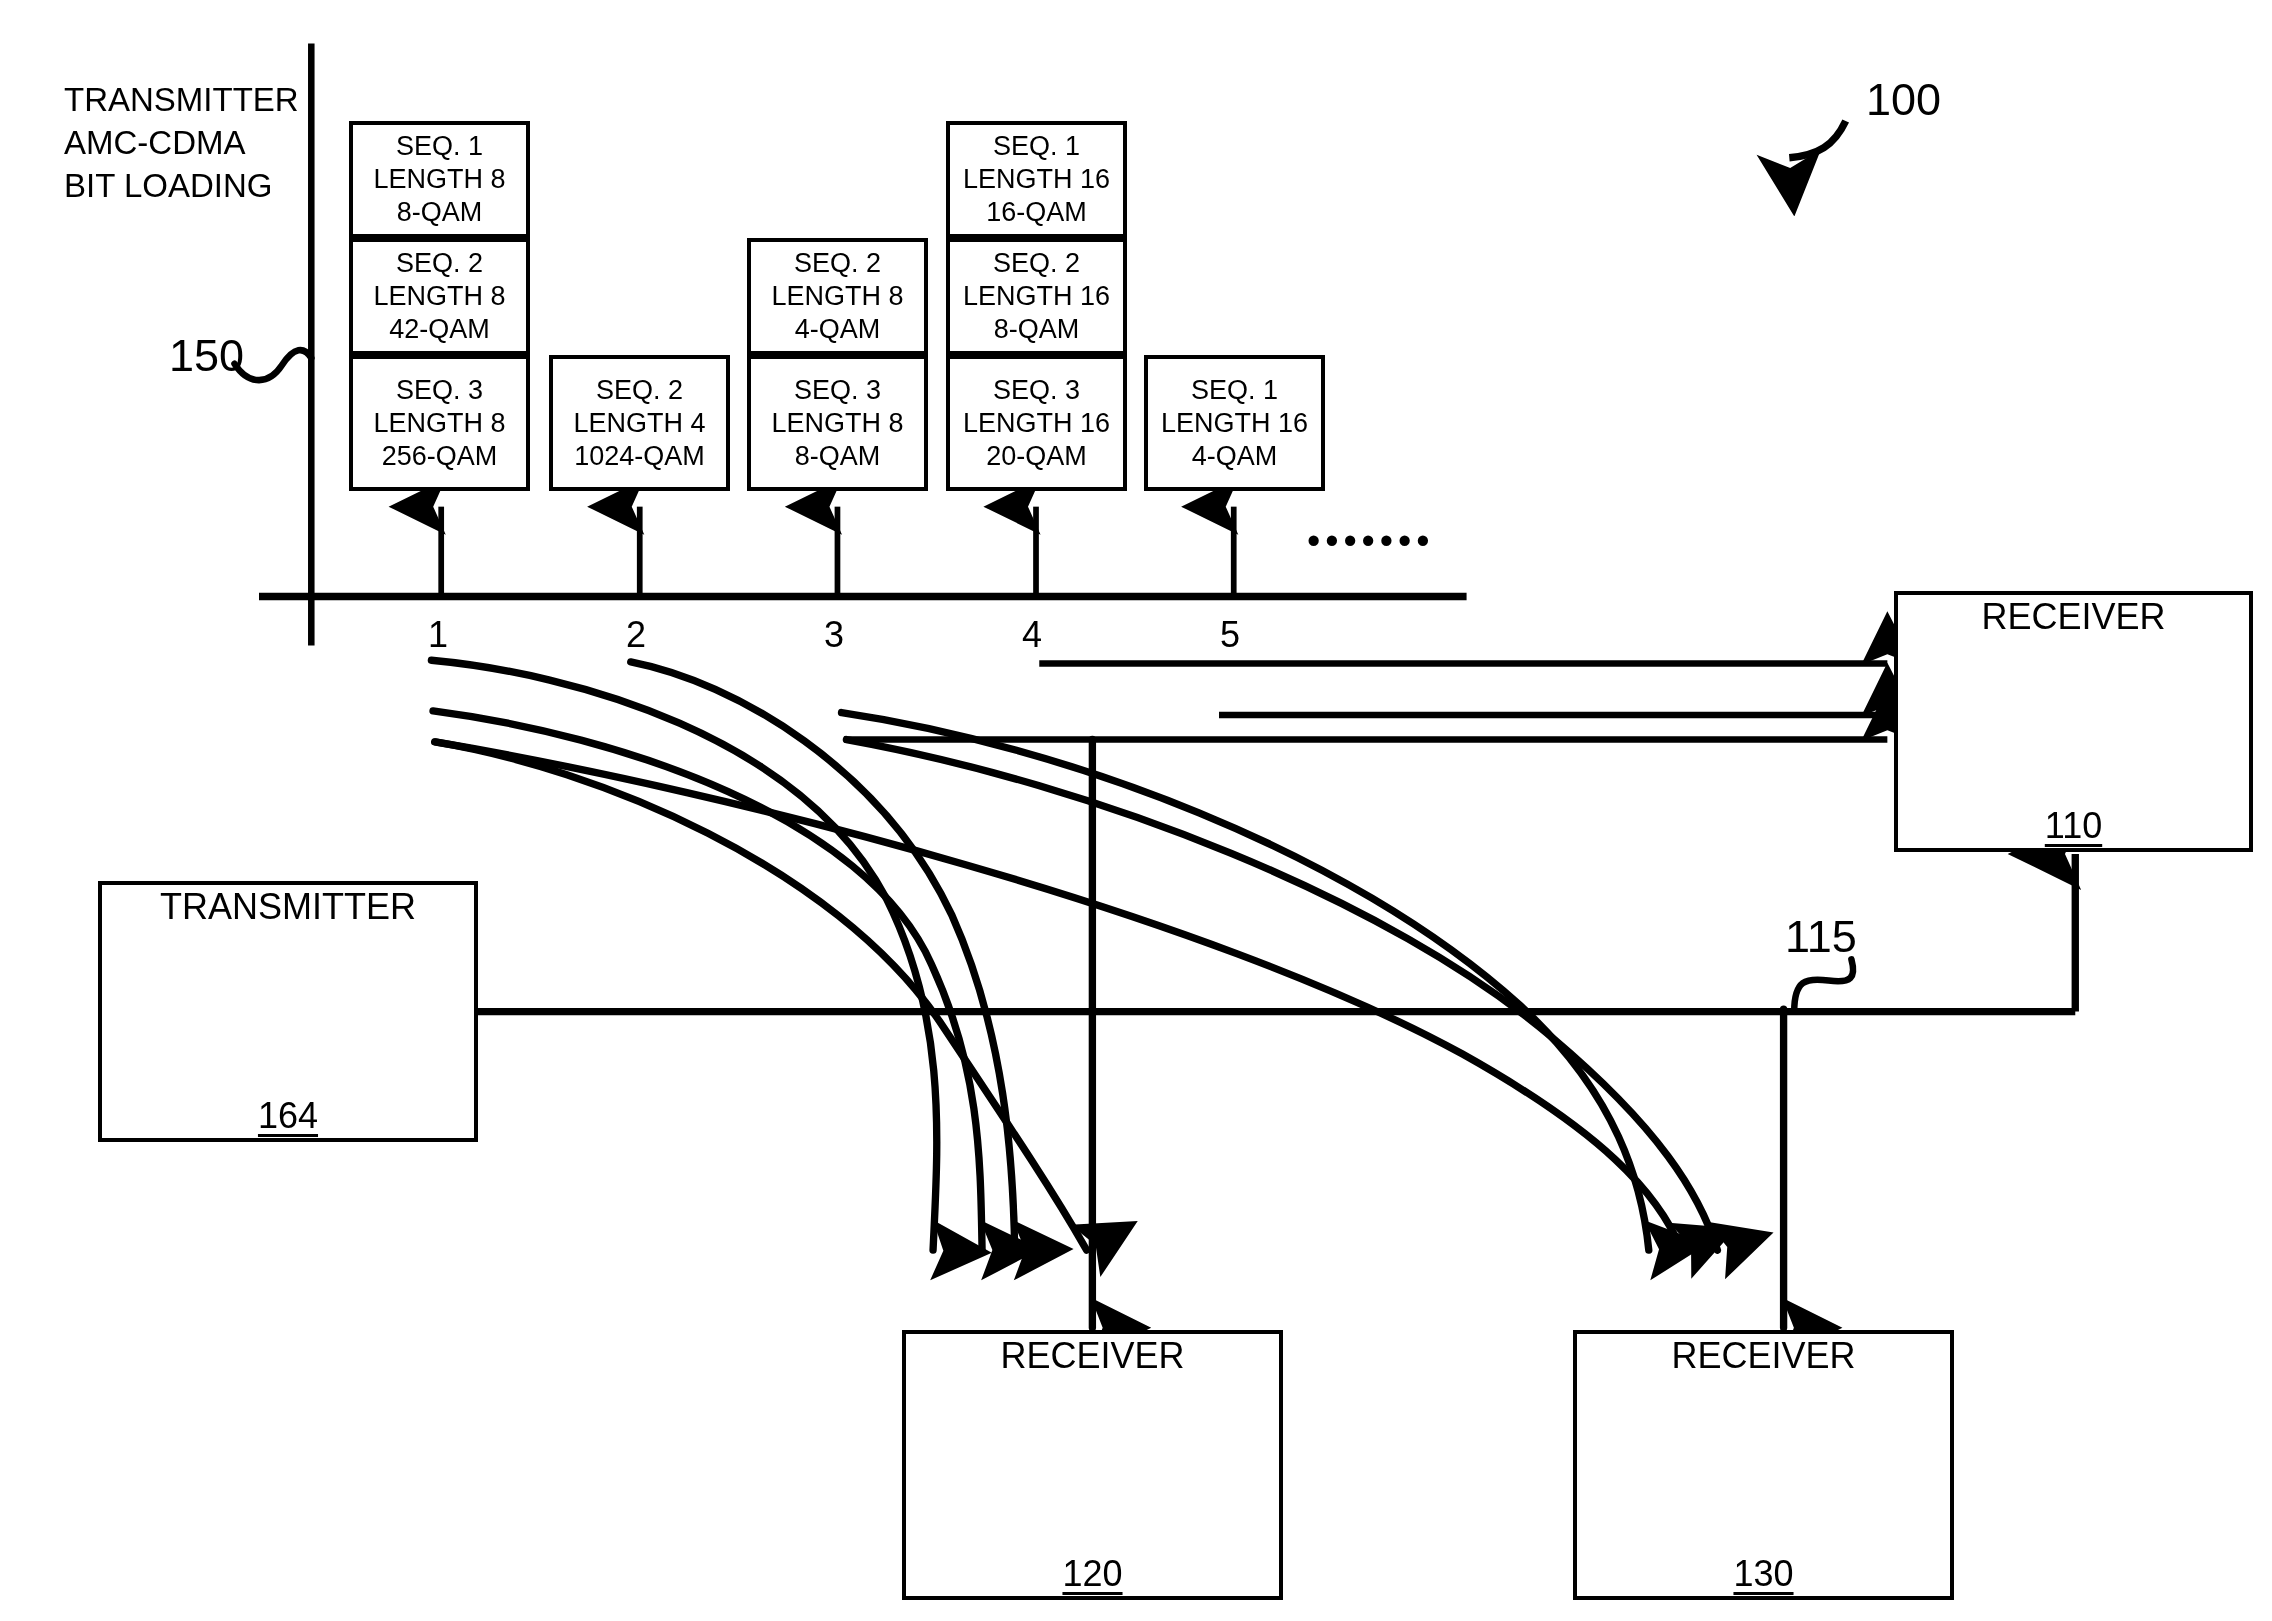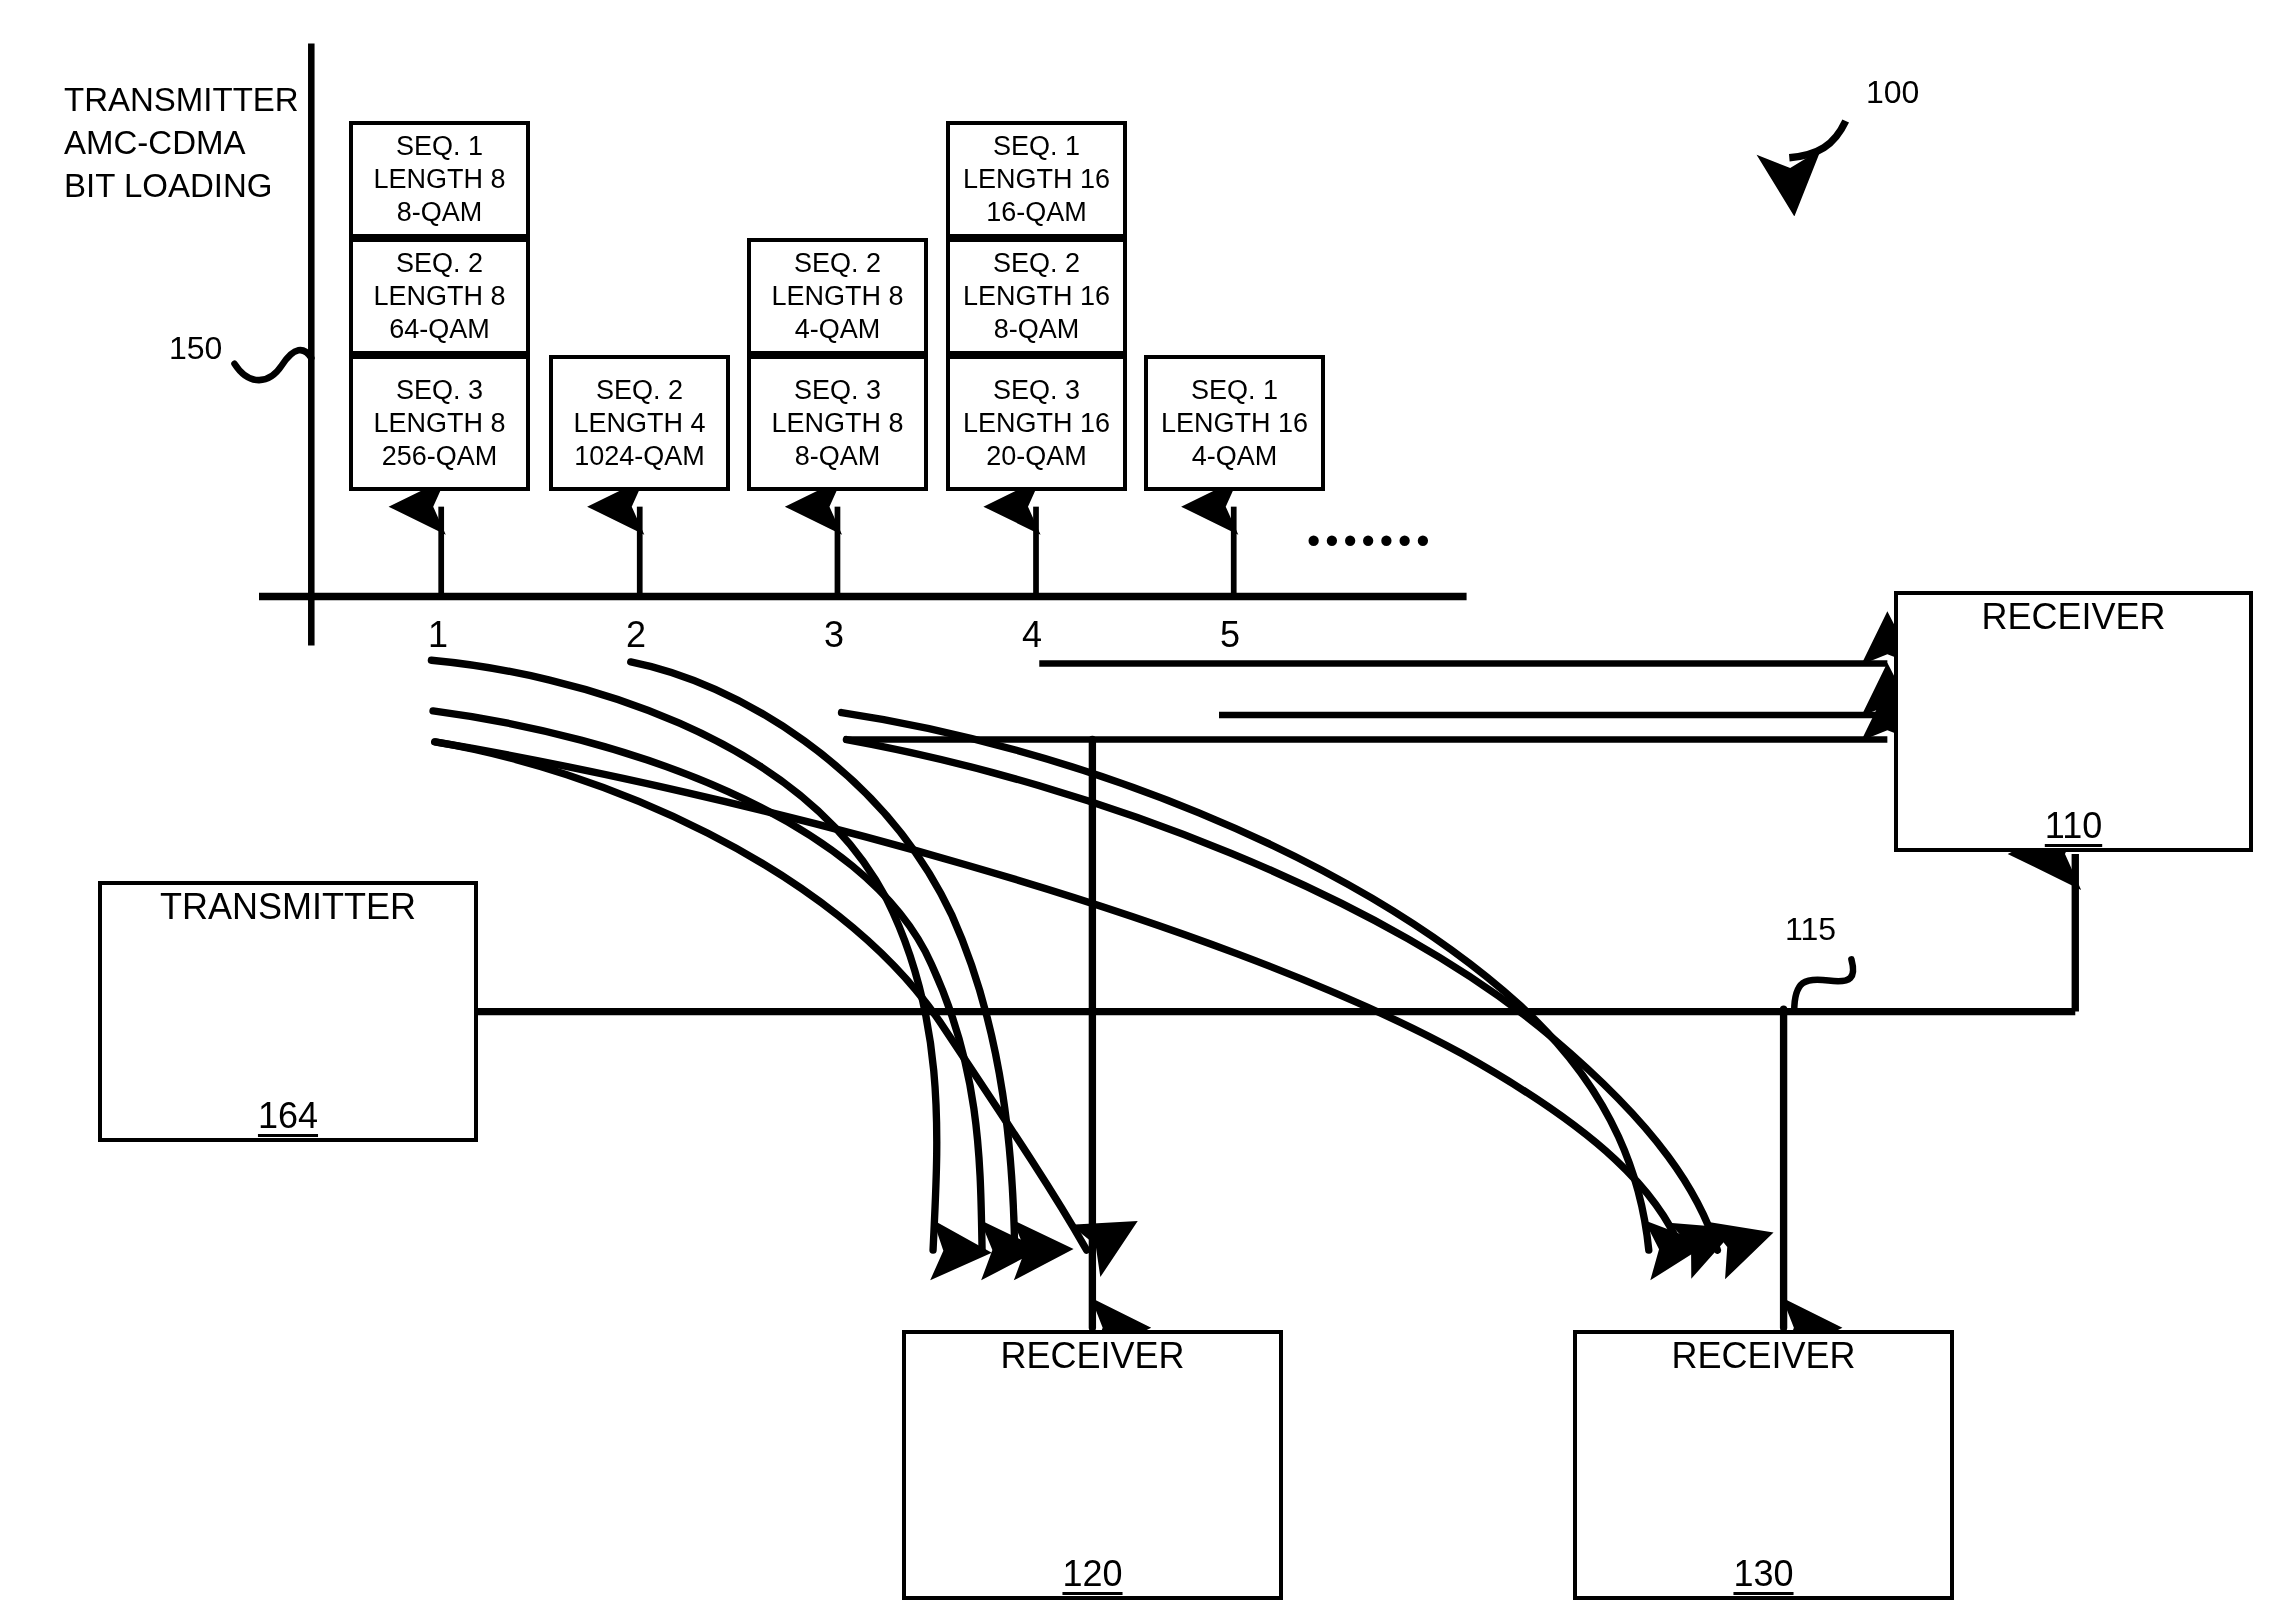--- a/index.html
+++ b/index.html
@@ -10,21 +10,21 @@
   .lbl{position:absolute;white-space:nowrap;}
   .axis-title{font-size:33px;line-height:43px;text-align:left;}
   .seqbox{position:absolute;box-sizing:border-box;border:4.1px solid #000;background:#fff;
           display:flex;flex-direction:column;align-items:center;justify-content:center;}
   .seqbox span{font-size:27px;line-height:33px;display:block;text-align:center;}
   .blockbox{position:absolute;box-sizing:border-box;border:4.9px solid #000;background:#fff;
             display:flex;flex-direction:column;align-items:center;justify-content:space-between;}
   .blockbox .bt{font-size:36px;line-height:44px;}
   .blockbox .bn{font-size:36px;line-height:44px;text-decoration:underline;text-underline-offset:5.7px;margin-top:36px;}
   .tick{position:absolute;font-size:36px;}
-  .ref{position:absolute;font-size:32px;}
+  .ref{position:absolute;font-size:45px;}
 </style>
 </head>
 <body>
 
 <div id="stage">
 
   <svg id="vec" viewBox="0 0 2782 1985">
     <defs>
       <marker id="ahUp" markerWidth="11" markerHeight="11" refX="5.5" refY="9.6" orient="auto" markerUnits="strokeWidth">
         <path d="M5.5,0.4 L10.4,10.4 L5.5,8.2 L0.6,10.4 Z" fill="#000"></path>
@@ -113,21 +113,21 @@
   <div class="tick" style="left:1220px; top:614px;">5</div>
 
   <div class="seqbox" style="left:349px; top:121px; width:181px; height:117px;">
     <span>SEQ. 1</span>
     <span>LENGTH 8</span>
     <span>8-QAM</span>
   </div>
   <div class="seqbox" style="left:349px; top:238px; width:181px; height:117px;">
     <span>SEQ. 2</span>
     <span>LENGTH 8</span>
-    <span>64-QAM</span>
+    <span>42-QAM</span>
   </div>
   <div class="seqbox" style="left:349px; top:355px; width:181px; height:136px;">
     <span>SEQ. 3</span>
     <span>LENGTH 8</span>
     <span>256-QAM</span>
   </div>
 
   <div class="seqbox" style="left:549px; top:355px; width:181px; height:136px;">
     <span>SEQ. 2</span>
     <span>LENGTH 4</span>

